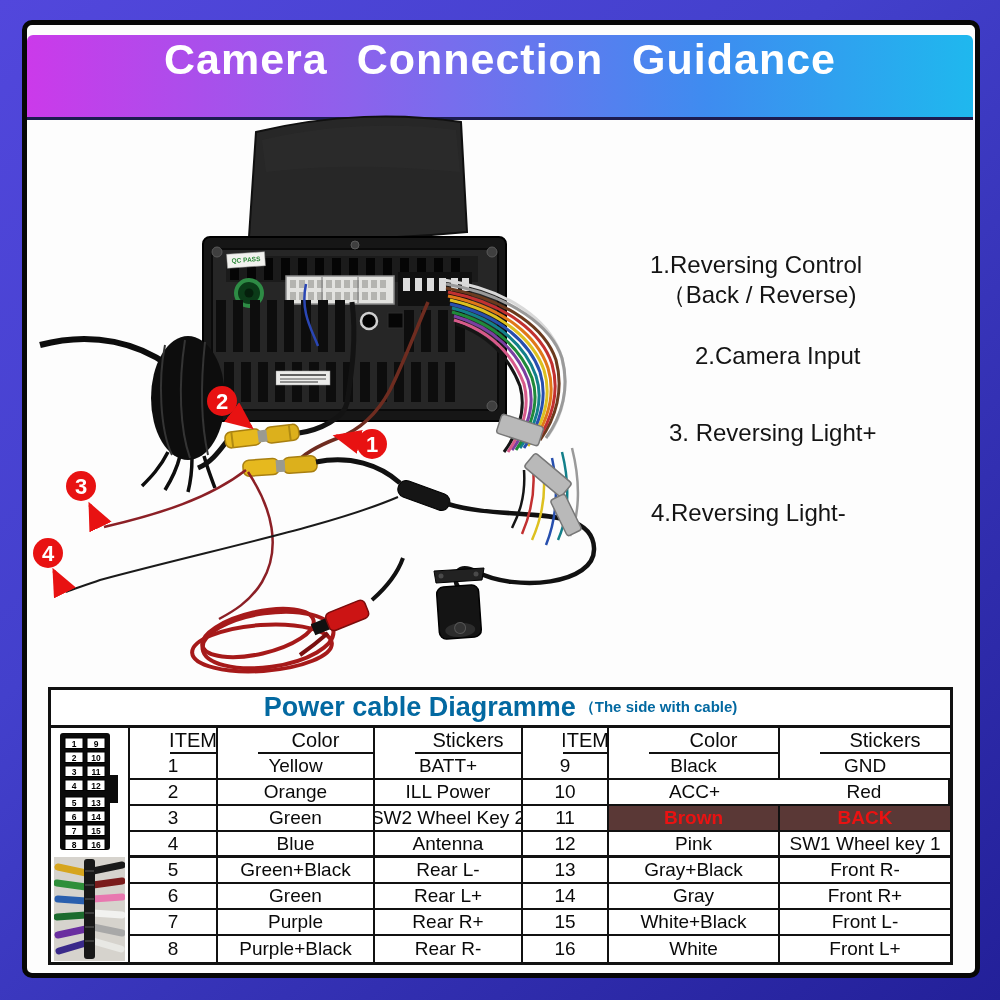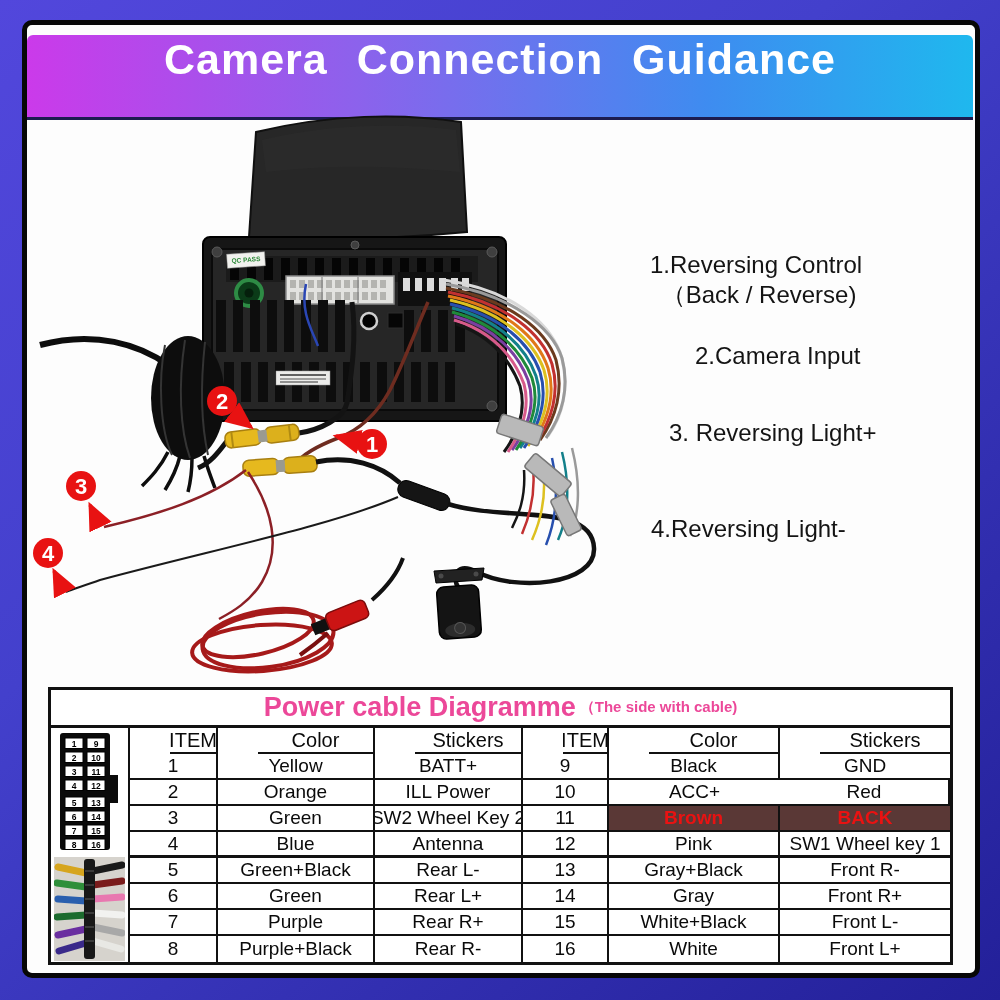--- a/index.html
+++ b/index.html
@@ -23,21 +23,21 @@
   }
   .ann{position:absolute;color:#141414;font-size:24px;line-height:30px;}
   .photo-svg{position:absolute;left:0;top:0;width:1000px;height:1000px;pointer-events:none;}
   
   .ptable{
     position:absolute;left:48px;top:687px;width:899px;height:272px;
     background:#ffffff;border:3px solid #111;box-sizing:content-box;
   }
   .ptitle{
     height:35px;border-bottom:3px solid #111;display:flex;align-items:center;justify-content:center;gap:4px;
-    color:#ec4899;
+    color:#0369a1;
     text-align:center;
   }
   .ptitle .big{font-size:27px;font-weight:bold;}
   .ptitle .small{font-size:15px;font-weight:bold;}
   .pt-grid{
     display:grid;
     grid-template-columns:79px 88px 157px 148px 86px 171px 170px;
     grid-auto-rows:26px;
   }
   .c{
@@ -64,21 +64,21 @@
 <div class="banner">
   <div class="banner-title">Camera Connection Guidance</div>
 </div>
 
 <div class="ann" style="left:650px;top:250px;text-align:center;">
   <div>1.Reversing  Control</div>
   <div style="padding-left:6px">（Back / Reverse)</div>
 </div>
 <div class="ann" style="left:652px;top:341px;margin-left:43px;">2.Camera Input</div>
 <div class="ann" style="left:653px;top:418px;margin-left:16px;">3. Reversing Light+</div>
-<div class="ann" style="left:651px;top:498px;margin-top:16px;">4.Reversing Light-</div>
+<div class="ann" style="left:651px;top:498px;">4.Reversing Light-</div>
 
 <svg class="photo-svg" viewBox="0 0 1000 1000">
   <defs>
     <marker id="ah" markerWidth="9" markerHeight="8" refX="7" refY="3.5" orient="auto">
       <polygon points="0,0 8,3.5 0,7" fill="#e81212"></polygon>
     </marker>
   </defs>
 
   <g>
     <path d="M256,132 C330,114 402,113 461,122 L467,232 C385,240 318,240 249,237 Z" fill="#272727" stroke="#101010" stroke-width="2"></path>

